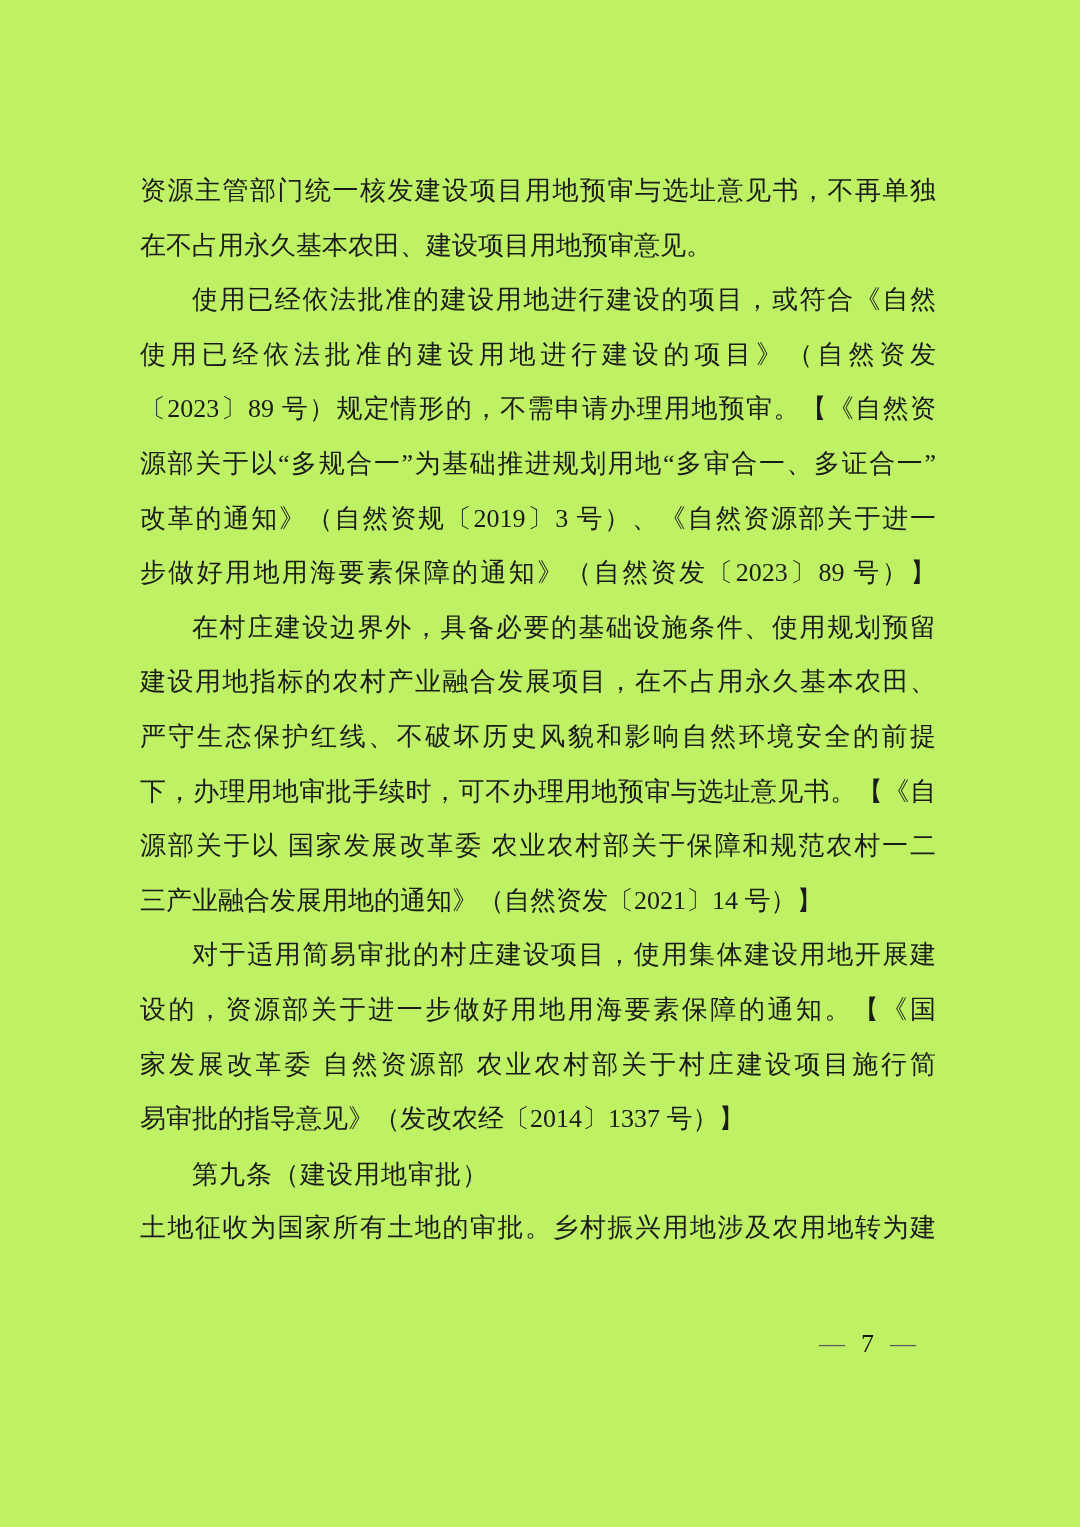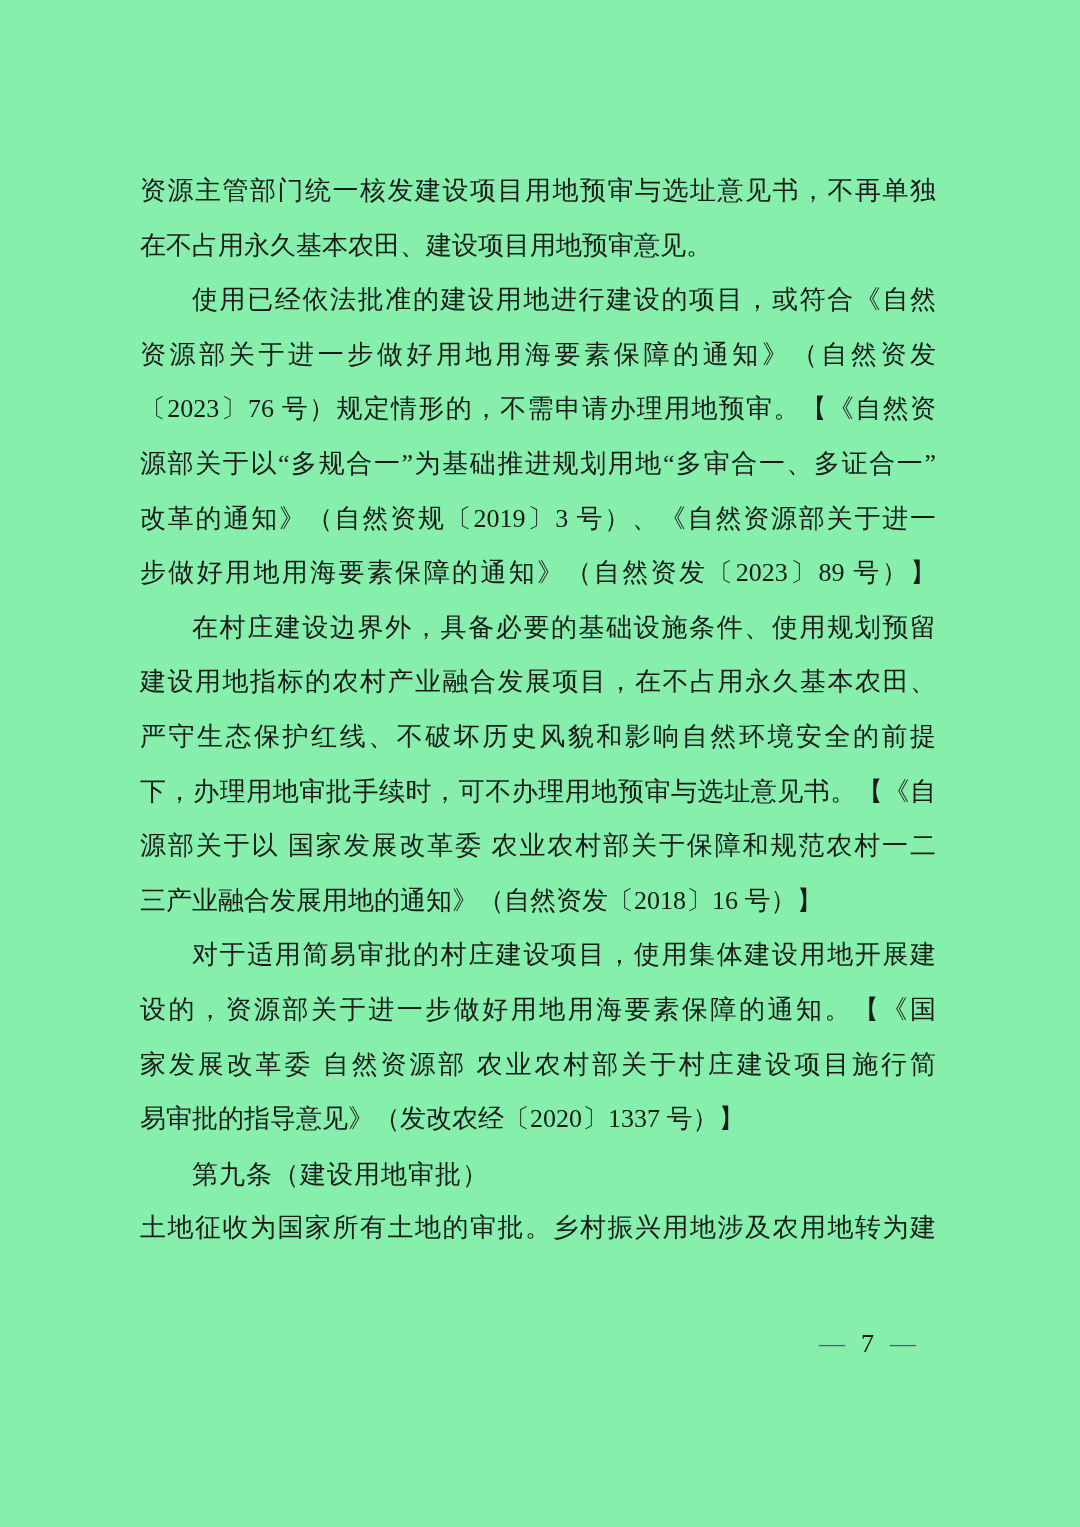--- a/index.html
+++ b/index.html
@@ -4,21 +4,21 @@
 <style>
   html, body {
     margin: 0;
     padding: 0;
     background: #ffffff;
   }
   .page {
     position: relative;
     width: 1080px;
     height: 1527px;
-    background: #86efac;
+    background: #bef264;
     color: #1b1b1b;
     font-family: "Liberation Serif", "DejaVu Serif", serif;
     overflow: hidden;
   }
   .content {
     position: absolute;
     left: 140px;
     top: 164px;
     width: 796px;
   }
@@ -61,35 +61,35 @@
   }
 </style>
 </head>
 <body>
 
 <div class="page">
   <div class="content">
     <div class="line fill">资源主管部门统一核发建设项目用地预审与选址意见书，不再单独</div>
     <div class="line">在不占用永久基本农田、建设项目用地预审意见。</div>
     <div class="line fill indent">使用已经依法批准的建设用地进行建设的项目，或符合《自然</div>
-    <div class="line fill">资源部关于进一步做好用地用海要素保障的通知》（自然资发</div>
-    <div class="line fill">〔2023〕76 号）规定情形的，不需申请办理用地预审。【《自然资</div>
+    <div class="line fill">使用已经依法批准的建设用地进行建设的项目》（自然资发</div>
+    <div class="line fill">〔2023〕89 号）规定情形的，不需申请办理用地预审。【《自然资</div>
     <div class="line fill">源部关于以“多规合一”为基础推进规划用地“多审合一、多证合一”</div>
     <div class="line fill">改革的通知》（自然资规〔2019〕3 号）、《自然资源部关于进一</div>
     <div class="line fill">步做好用地用海要素保障的通知》（自然资发〔2023〕89 号）】</div>
     <div class="line fill indent">在村庄建设边界外，具备必要的基础设施条件、使用规划预留</div>
     <div class="line fill">建设用地指标的农村产业融合发展项目，在不占用永久基本农田、</div>
     <div class="line fill">严守生态保护红线、不破坏历史风貌和影响自然环境安全的前提</div>
     <div class="line fill">下，办理用地审批手续时，可不办理用地预审与选址意见书。【《自</div>
     <div class="line fill">源部关于以 国家发展改革委 农业农村部关于保障和规范农村一二</div>
-    <div class="line">三产业融合发展用地的通知》（自然资发〔2018〕16 号）】</div>
+    <div class="line">三产业融合发展用地的通知》（自然资发〔2021〕14 号）】</div>
     <div class="line fill indent">对于适用简易审批的村庄建设项目，使用集体建设用地开展建</div>
     <div class="line fill">设的，资源部关于进一步做好用地用海要素保障的通知。【《国</div>
     <div class="line fill">家发展改革委 自然资源部 农业农村部关于村庄建设项目施行简</div>
-    <div class="line">易审批的指导意见》（发改农经〔2020〕1337 号）】</div>
+    <div class="line">易审批的指导意见》（发改农经〔2014〕1337 号）】</div>
     <div class="line heading indent">第九条（建设用地审批）</div>
     <div class="line fill">土地征收为国家所有土地的审批。乡村振兴用地涉及农用地转为建</div>
   </div>
 
   <div class="footer">
     <span class="dash">—</span><span class="num">7</span><span class="dash">—</span>
   </div>
 </div>
 
 </body></html>

